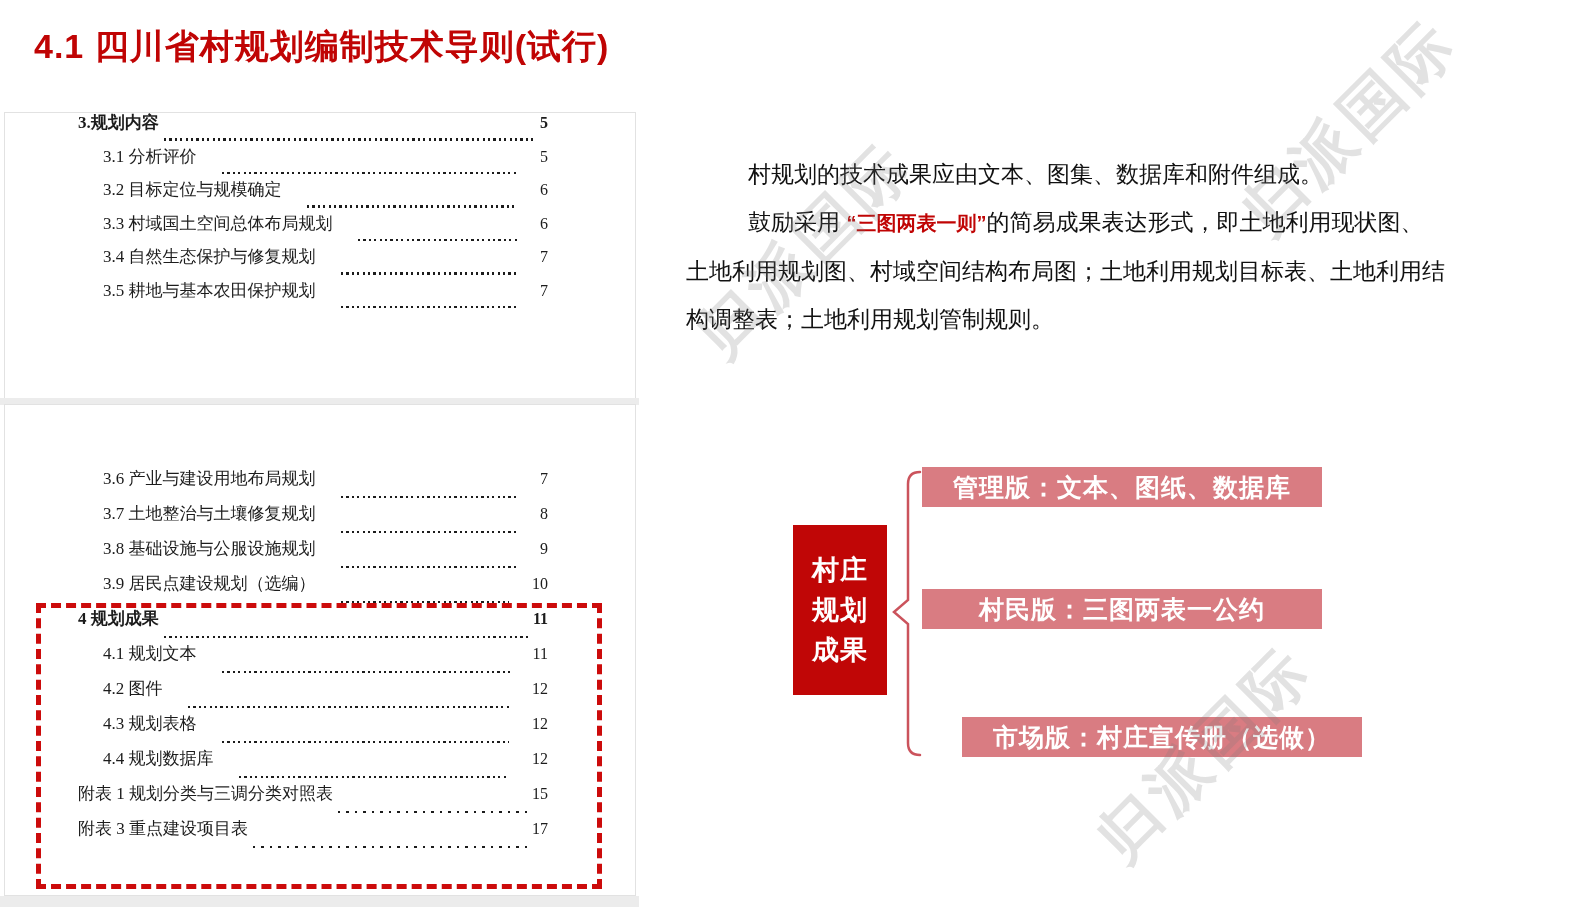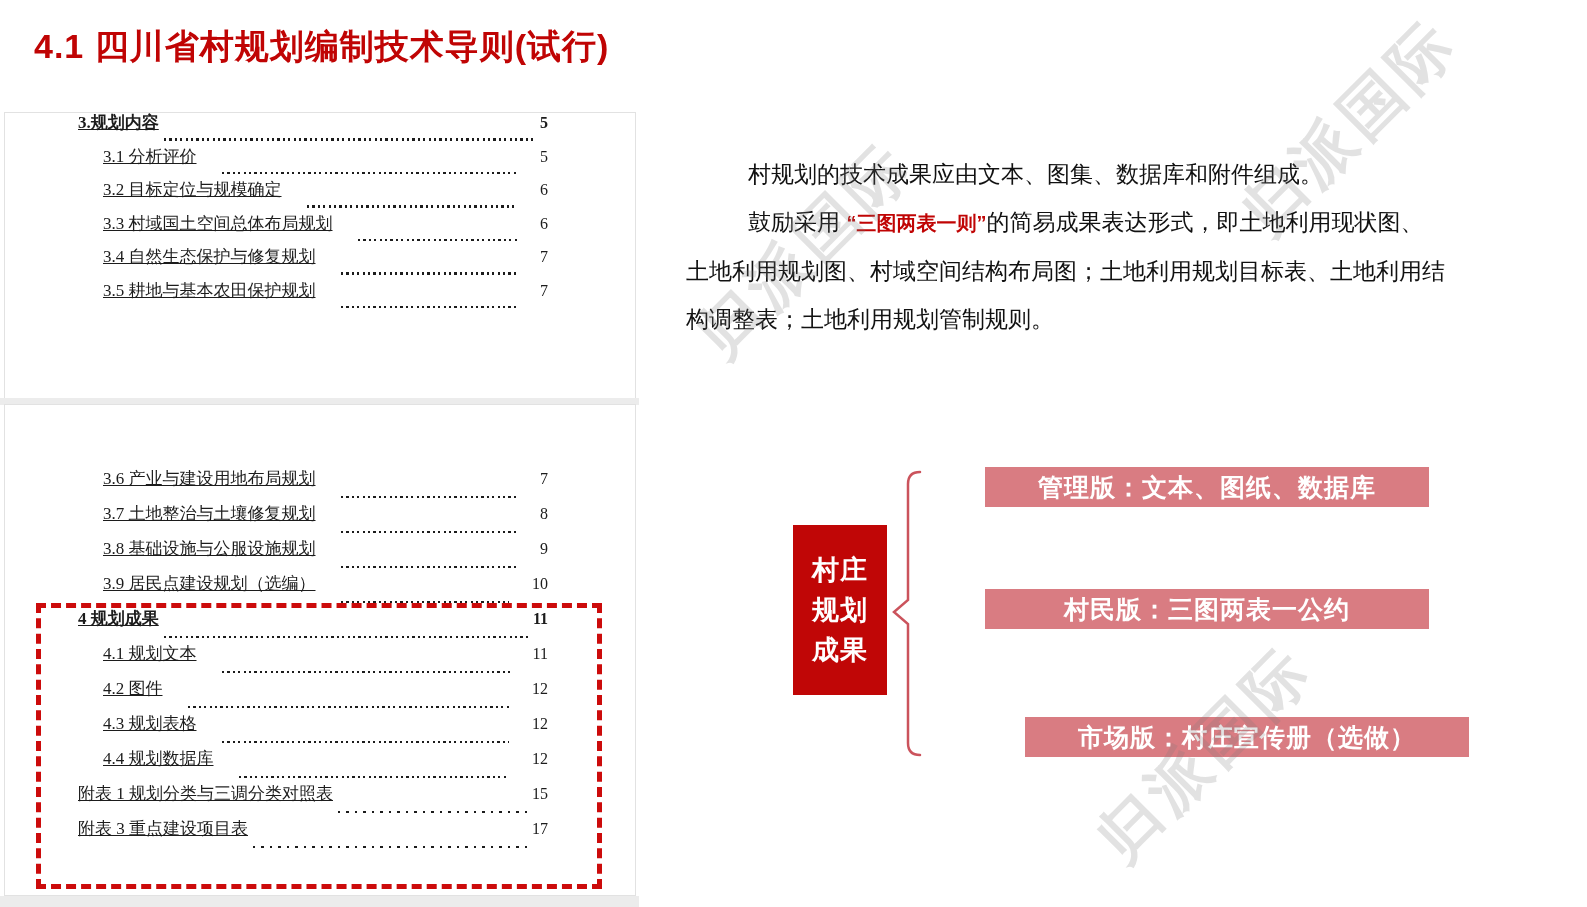--- a/index.html
+++ b/index.html
@@ -37,21 +37,21 @@
     position:absolute;left:78px;width:470px;
     font-family:"Liberation Serif","DejaVu Serif",serif;
     color:var(--toc_text,#1c1c1c);font-size:17px;
   }
   .toc1{top:111px;}
   .toc2{top:467px;}
   .toc-row{display:flex;align-items:baseline;height:33.5px;}
   .toc2 .toc-row{height:35px;}
   .toc-row.bold .toc-label,.toc-row.bold .toc-page{font-weight:700;}
   .toc-row.indent1{padding-left:25px;gap:20px;}
-  .toc-label{white-space:nowrap;text-decoration:underline;}
+  .toc-label{white-space:nowrap;}
   .toc-page{white-space:nowrap;font-size:16px;}
   .leader{
     flex:1;height:2.4px;margin:0 3px 4px 5px;align-self:flex-end;
     background-image:repeating-linear-gradient(to right,#1c1c1c 0 2.2px,transparent 2.2px 5.4px);
   }
   .toc-row.wide .leader{
     background-image:repeating-linear-gradient(to right,#1c1c1c 0 2.2px,transparent 2.2px 8.5px);
   }
   
   .dashed-box{
@@ -72,21 +72,21 @@
   }
   
   .red-box{
     position:absolute;left:793px;top:525px;width:94px;height:170px;
     background:var(--box_red,#C00606);color:#fff;
     display:flex;flex-direction:column;justify-content:center;align-items:center;
     font-size:27px;font-weight:700;line-height:40px;letter-spacing:1px;
   }
   .brace-svg{position:absolute;left:886px;top:462px;}
   .bar{
-    position:absolute;left:985px;width:444px;height:40px;
+    position:absolute;left:922px;width:400px;height:40px;
     background:var(--bar_pink,#D97C82);color:#fff;
     display:flex;justify-content:center;align-items:center;
     font-size:25px;font-weight:700;letter-spacing:1px;white-space:nowrap;
   }
   .bar1{top:467px;}
   .bar2{top:589px;}
   .bar3{top:717px;margin-left:40px;}
   
   .watermark{
     position:absolute;width:340px;text-align:center;

